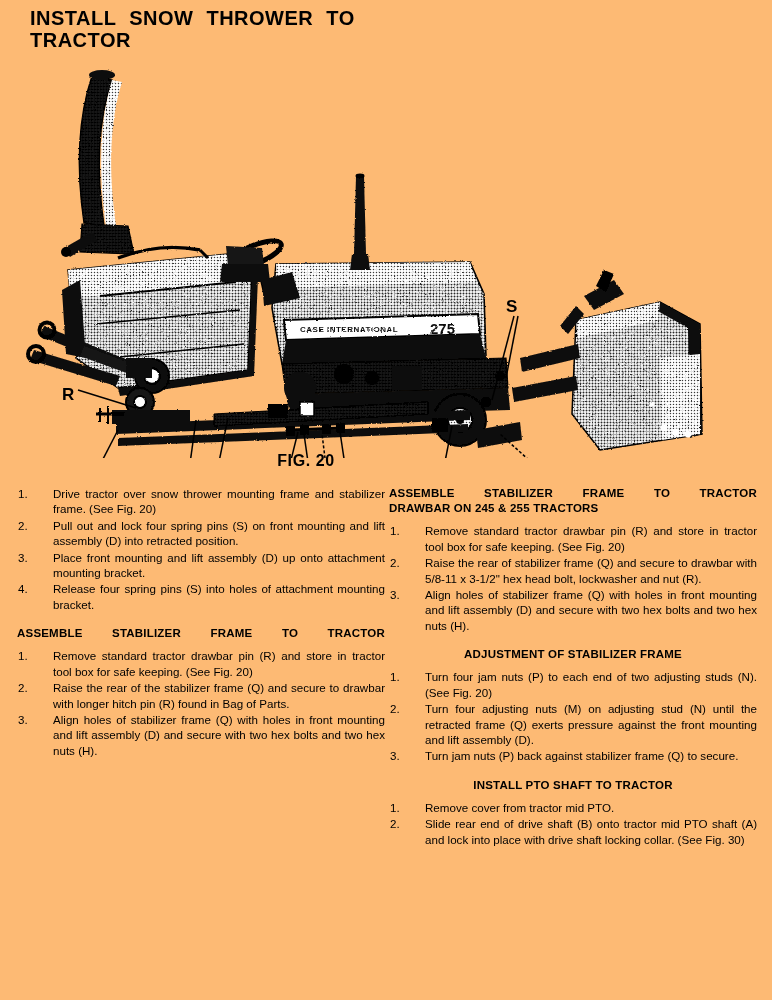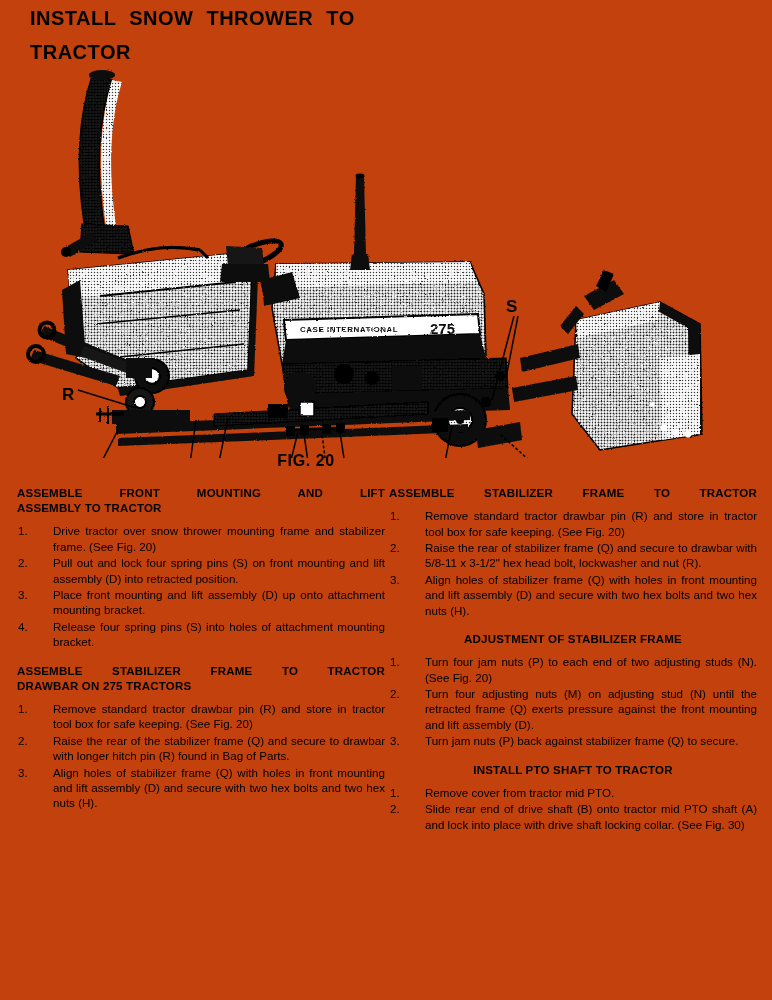--- a/index.html
+++ b/index.html
@@ -2,30 +2,30 @@
 <html><head>
 <meta charset="utf-8">
 <style>
   html,body{margin:0;padding:0;background:#ffffff;}
   body{
     width:772px;height:1000px;position:relative;overflow:hidden;
     font-family:"Liberation Sans","DejaVu Sans",sans-serif;
     color:#000000;
     -webkit-font-smoothing:none;
   }
-  .page{position:absolute;inset:0;background:#c2410c;}
+  .page{position:absolute;inset:0;background:#fdba74;}
 
   
   .title{
     position:absolute;left:30px;top:8px;width:400px;
     font-size:20px;font-weight:bold;letter-spacing:0.5px;
     line-height:1.08;text-transform:uppercase;
   }
   .title .l1{display:block;word-spacing:7px;}
-  .title .l2{display:block;margin-top:12px;}
+  .title .l2{display:block;}
 
   
   .figure{position:absolute;left:0;top:58px;width:772px;height:400px;}
   .figsvg{position:absolute;left:0;top:0;}
 
   .caption{
     position:absolute;left:0;top:452px;width:612px;text-align:center;
     font-size:16px;font-weight:bold;letter-spacing:0.6px;
   }
 
@@ -245,80 +245,76 @@
     </svg>
   </div>
 
   <div class="caption">FIG. 20</div>
 
   <div class="cols">
 
     <div class="col col-left">
 
       <div class="sec">
-        <div class="sec-head">
-          <span class="hl1">ASSEMBLE FRONT MOUNTING AND LIFT</span>
-          <span class="hl2">ASSEMBLY TO TRACTOR</span>
-        </div>
         <ol class="steps">
           <li>
             <span class="num">1.</span>
             <span class="txt">Drive tractor over snow thrower mounting frame and stabilizer frame.  (See Fig. 20)</span>
           </li>
           <li>
             <span class="num">2.</span>
             <span class="txt">Pull out and lock four spring pins (S) on front mounting and lift assembly (D) into retracted position.</span>
           </li>
           <li>
             <span class="num">3.</span>
             <span class="txt">Place front mounting and lift assembly (D) up onto attachment mounting bracket.</span>
           </li>
           <li>
             <span class="num">4.</span>
             <span class="txt">Release four spring pins (S) into holes of attachment mounting bracket.</span>
           </li>
         </ol>
       </div>
-
-      <div class="sec">
-        <div class="sec-head">
-          <span class="hl1">ASSEMBLE STABILIZER FRAME TO TRACTOR</span>
-          <span class="hl2">DRAWBAR ON 275 TRACTORS</span>
-        </div>
-        <ol class="steps">
-          <li>
-            <span class="num">1.</span>
-            <span class="txt">Remove standard tractor drawbar pin (R) and store in tractor tool box for safe keeping.  (See Fig. 20)</span>
-          </li>
-          <li>
-            <span class="num">2.</span>
-            <span class="txt">Raise the rear of the stabilizer frame (Q) and secure to drawbar with longer hitch pin (R) found in Bag of Parts.</span>
-          </li>
-          <li>
-            <span class="num">3.</span>
-            <span class="txt">Align holes of stabilizer frame (Q) with holes in front mounting and lift assembly (D) and secure with two hex bolts and two hex nuts (H).</span>
-          </li>
-        </ol>
-      </div>
-
-    </div>
-
-    <div class="col col-right">
 
       <div class="sec">
         <div class="sec-head">
           <span class="hl1">ASSEMBLE STABILIZER FRAME TO TRACTOR</span>
         </div>
         <ol class="steps">
           <li>
             <span class="num">1.</span>
             <span class="txt">Remove standard tractor drawbar pin (R) and store in tractor tool box for safe keeping.  (See Fig. 20)</span>
           </li>
           <li>
             <span class="num">2.</span>
+            <span class="txt">Raise the rear of the stabilizer frame (Q) and secure to drawbar with longer hitch pin (R) found in Bag of Parts.</span>
+          </li>
+          <li>
+            <span class="num">3.</span>
+            <span class="txt">Align holes of stabilizer frame (Q) with holes in front mounting and lift assembly (D) and secure with two hex bolts and two hex nuts (H).</span>
+          </li>
+        </ol>
+      </div>
+
+    </div>
+
+    <div class="col col-right">
+
+      <div class="sec">
+        <div class="sec-head">
+          <span class="hl1">ASSEMBLE STABILIZER FRAME TO TRACTOR</span>
+          <span class="hl2">DRAWBAR ON 245 &amp; 255 TRACTORS</span>
+        </div>
+        <ol class="steps">
+          <li>
+            <span class="num">1.</span>
+            <span class="txt">Remove standard tractor drawbar pin (R) and store in tractor tool box for safe keeping.  (See Fig. 20)</span>
+          </li>
+          <li>
+            <span class="num">2.</span>
             <span class="txt">Raise the rear of stabilizer frame (Q) and secure to drawbar with 5/8-11 x 3-1/2" hex head bolt, lockwasher and nut (R).</span>
           </li>
           <li>
             <span class="num">3.</span>
             <span class="txt">Align holes of stabilizer frame (Q) with holes in front mounting and lift assembly (D) and secure with two hex bolts and two hex nuts (H).</span>
           </li>
         </ol>
       </div>
 
       <div class="sec">

